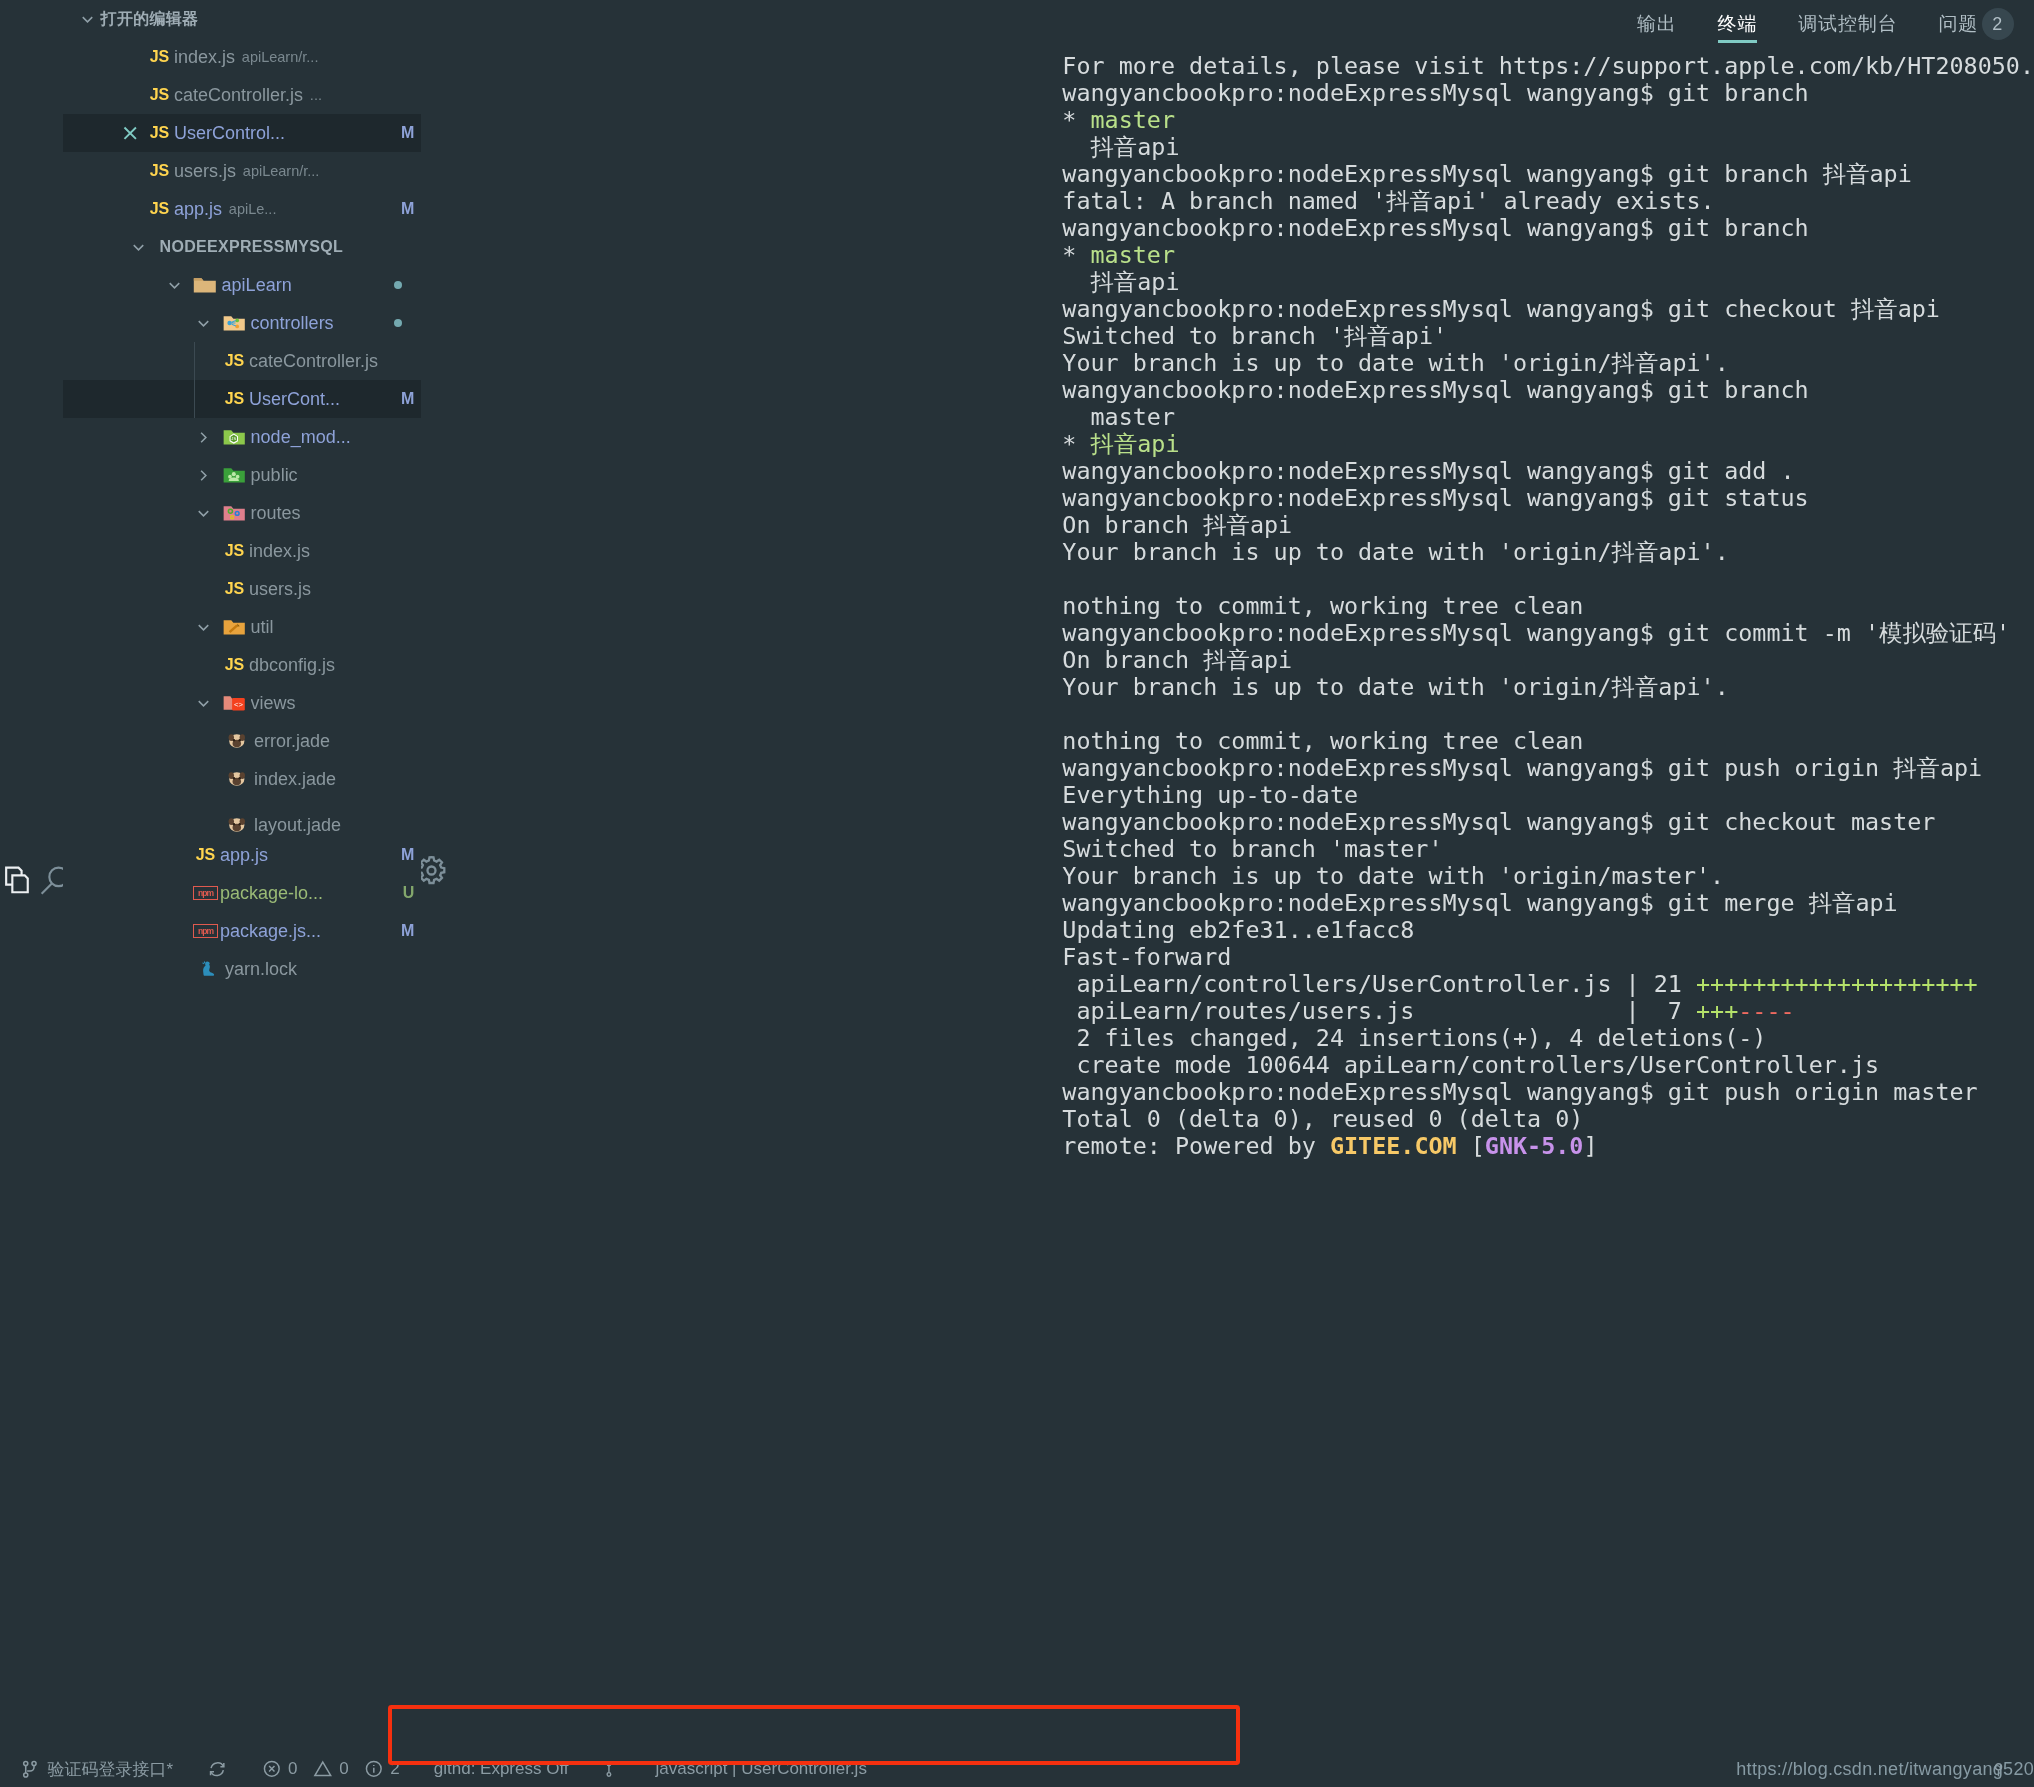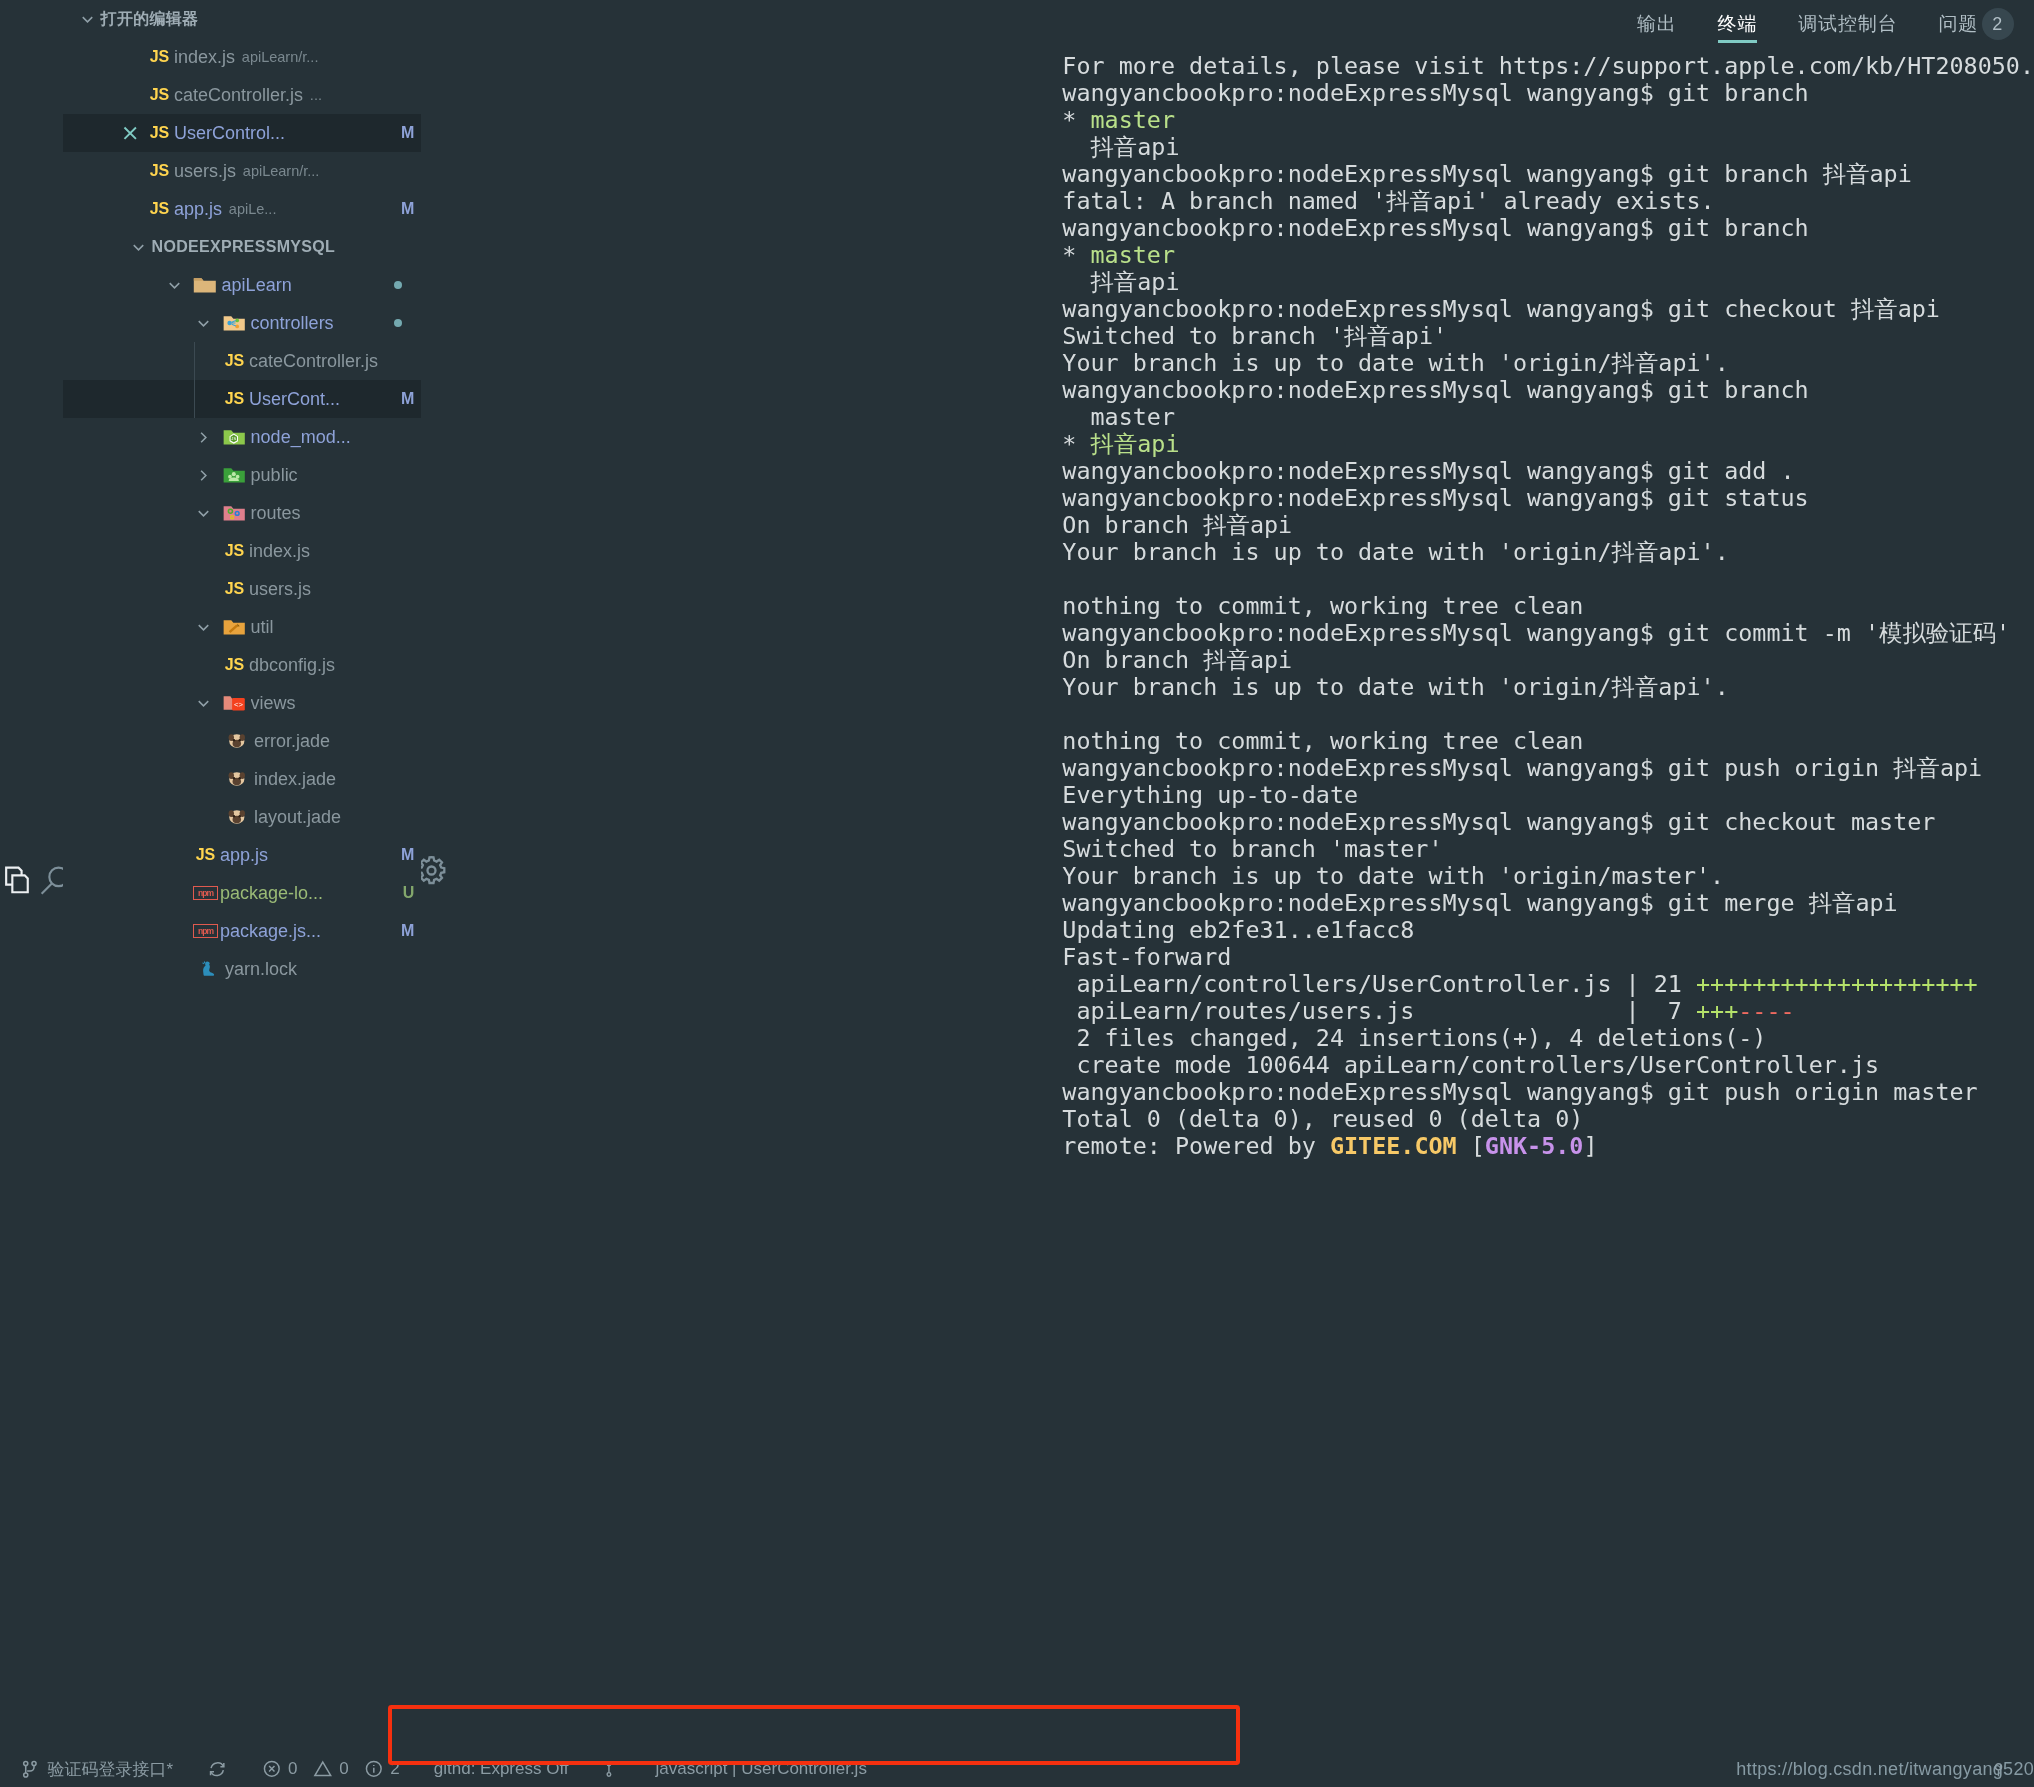--- a/index.html
+++ b/index.html
@@ -262,21 +262,21 @@
         <span class="label grey">users.js</span>
         <span class="desc">apiLearn/r...</span>
       </div>
       <div class="tree-row" style="padding-left:82px;">
         <span class="jsicon">JS</span>
         <span class="label blue">app.js</span>
         <span class="desc">apiLe...</span>
         <span class="mod">M</span>
       </div>
 
-      <div class="sb-section-header" style="padding-left:63px;">
+      <div class="sb-section-header" style="padding-left:63px;gap:8px;">
         <span class="twisty">
           <svg width="19" height="19" viewBox="0 0 16 16" fill="none" stroke="currentColor" stroke-width="1.3">
               <path d="M4 6l4 4 4-4"></path>
             </svg>
         </span>
         <span>NODEEXPRESSMYSQL</span>
       </div>
 
       <div class="tree-row" style="padding-left:99px;">
         <span class="twisty">
@@ -439,21 +439,21 @@
             <ellipse cx="15" cy="13" rx="9" ry="8" fill="#e4c7a0"></ellipse>
             <ellipse cx="15" cy="16" rx="5" ry="4.5" fill="#5a4230"></ellipse>
             <ellipse cx="8.5" cy="9" rx="3.2" ry="4" fill="#5a4230"></ellipse>
               <ellipse cx="21.5" cy="9" rx="3.2" ry="4" fill="#5a4230"></ellipse>
             <circle cx="11.6" cy="12" r="1.5" fill="#2c1f14"></circle>
               <circle cx="18.4" cy="12" r="1.5" fill="#2c1f14"></circle>
           </svg>
         </span>
         <span class="label grey">index.jade</span>
       </div>
-      <div class="tree-row" style="padding-left:157px;">
+      <div class="tree-row" style="padding-left:157px;align-items:flex-end;">
         <span class="ficon">
           <svg width="25.6" height="22" viewBox="0 0 30 26">
             <ellipse cx="15" cy="13" rx="9" ry="8" fill="#e4c7a0"></ellipse>
             <ellipse cx="15" cy="16" rx="5" ry="4.5" fill="#5a4230"></ellipse>
             <ellipse cx="8.5" cy="9" rx="3.2" ry="4" fill="#5a4230"></ellipse>
               <ellipse cx="21.5" cy="9" rx="3.2" ry="4" fill="#5a4230"></ellipse>
             <circle cx="11.6" cy="12" r="1.5" fill="#2c1f14"></circle>
               <circle cx="18.4" cy="12" r="1.5" fill="#2c1f14"></circle>
           </svg>
         </span>

